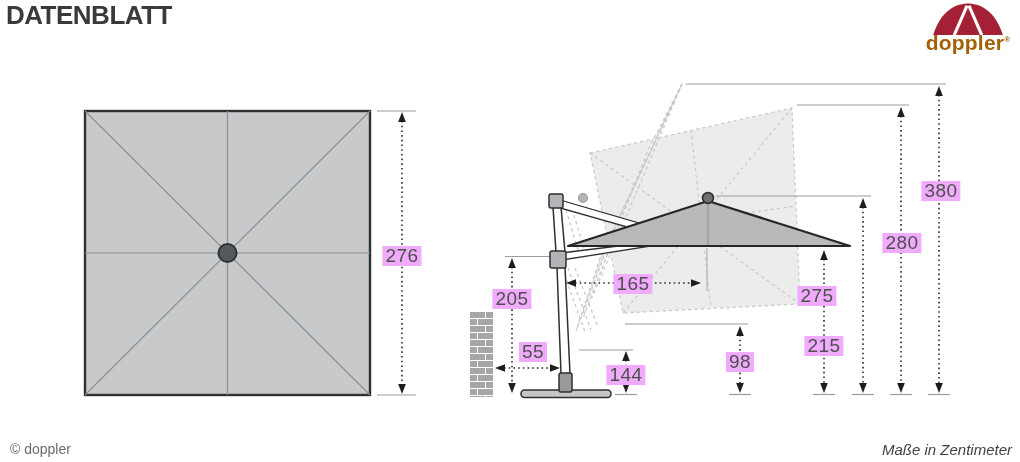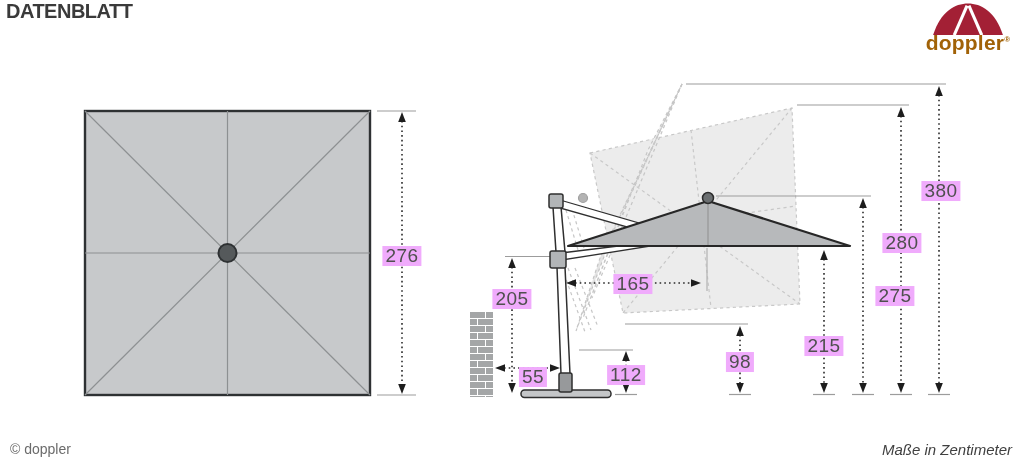--- a/index.html
+++ b/index.html
@@ -2,21 +2,21 @@
 <html><head>
 <meta charset="utf-8">
 <style>
   html,body { margin:0; padding:0; background:#fff; }
   .page {
     position:relative; width:1020px; height:462px; background:#ffffff;
     font-family:"Liberation Sans", sans-serif; overflow:hidden;
   }
   .page-title {
     position:absolute; left:6px; top:0px; margin:0;
-    font-size:20px; font-weight:bold; letter-spacing:-0.5px; color:#3a3a3a;
+    font-size:26px; font-weight:bold; letter-spacing:-0.5px; color:#3a3a3a;
   }
   .logo {
     position:absolute; right:6px; top:2px; width:92px; text-align:center;
   }
   .logo .umbrella { display:block; margin:0 auto; }
   .logo .wordmark {
     font-size:21px; font-weight:bold; color:#a16207; letter-spacing:0.2px;
     line-height:0.85; margin-top:-2px;
   }
   .logo .reg { font-size:8px; vertical-align:super; }
@@ -185,25 +185,25 @@
       <g>
         <line x1="939" y1="95" x2="939" y2="384"></line>
         <polygon points="939,86 935.2,96 942.8,96" stroke="none"></polygon>
         <polygon points="939,393 935.2,383 942.8,383" stroke="none"></polygon>
       </g>
     </g>
   </svg>
 
   <div class="dim-label" style="left:402px; top:256px;">276</div>
   <div class="dim-label" style="left:512px; top:299px;">205</div>
-  <div class="dim-label" style="left:533px; top:377px;">55</div>
-  <div class="dim-label" style="left:626px; top:375px;">112</div>
+  <div class="dim-label" style="left:533px; top:352px;">55</div>
+  <div class="dim-label" style="left:626px; top:375px;">144</div>
   <div class="dim-label" style="left:633px; top:284px;">165</div>
   <div class="dim-label" style="left:740px; top:362px;">98</div>
   <div class="dim-label" style="left:824px; top:346px;">215</div>
-  <div class="dim-label" style="left:895px; top:296px;">275</div>
+  <div class="dim-label" style="left:817px; top:296px;">275</div>
   <div class="dim-label" style="left:902px; top:243px;">280</div>
   <div class="dim-label" style="left:941px; top:191px;">380</div>
 
   <div class="footer-copyright">© doppler</div>
   <div class="footer-units">Maße in Zentimeter</div>
 
 </div>
 
 </body></html>

